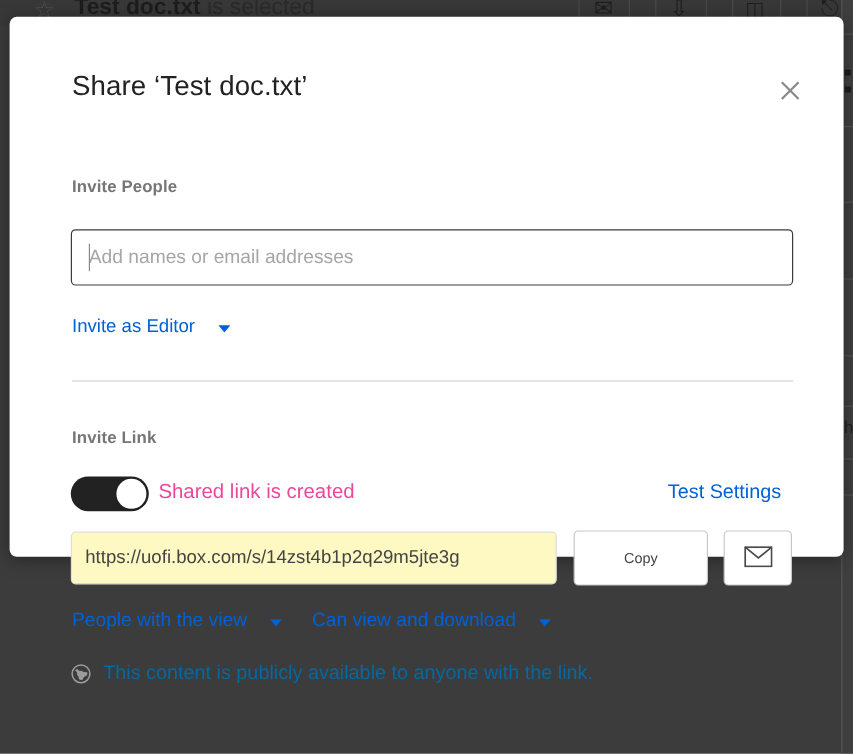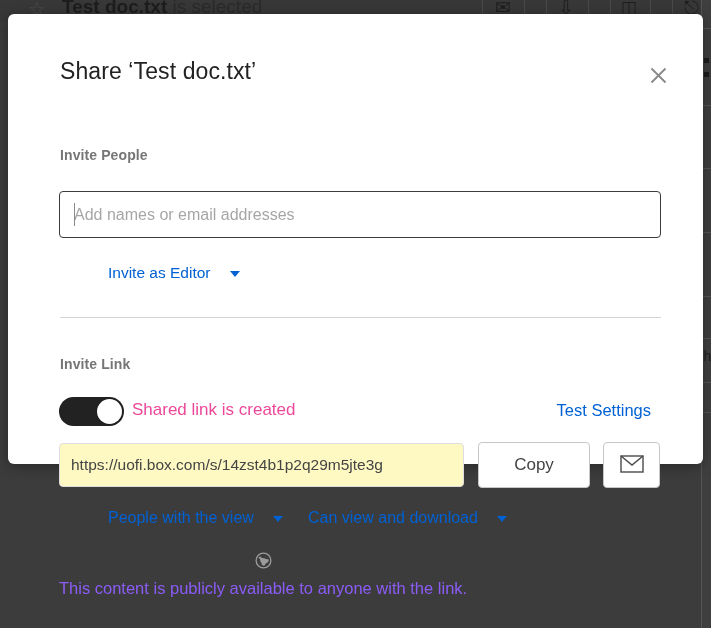--- a/index.html
+++ b/index.html
@@ -185,21 +185,20 @@
   .blue-link {
     position: absolute;
     color: #0061d5;
     font-size: 15.5px;
     text-decoration: none;
     cursor: pointer;
     white-space: nowrap;
     display: flex;
     align-items: center;
     gap: 19px;
-    margin-left: 48px;
   }
   #invite-as-editor { left: 52px; top: 250px; }
 
   .caret {
     display: inline-block;
     width: 0;
     height: 0;
     border-left: 5px solid transparent;
     border-right: 5px solid transparent;
     border-top: 6px solid #0061d5;
@@ -273,21 +272,21 @@
     position: absolute;
     left: 470px;
     top: 428px;
     width: 112px;
     height: 46px;
     box-sizing: border-box;
     background: #ffffff;
     border: 1px solid #c7c7c7;
     border-radius: 4px;
     font-family: "Liberation Sans", sans-serif;
-    font-size: 17px;
+    font-size: 12px;
     color: #444;
     cursor: pointer;
   }
 
   #email-btn {
     position: absolute;
     left: 595px;
     top: 428px;
     width: 57px;
     height: 46px;
@@ -306,22 +305,21 @@
   #permission-link { left: 252px; top: 495px; font-size: 16px; align-items: center; }
 
   #public-notice {
     position: absolute;
     left: 51px;
     top: 538px;
     display: flex;
     align-items: center;
     gap: 10px;
     font-size: 16.5px;
-    color: #8b5cf6;
-    flex-direction: column;
+    color: #0369a1;
   }
   #public-notice .globe {
     display: inline-flex;
     width: 17px;
     height: 17px;
   }
 </style>
 </head>
 <body>
 

